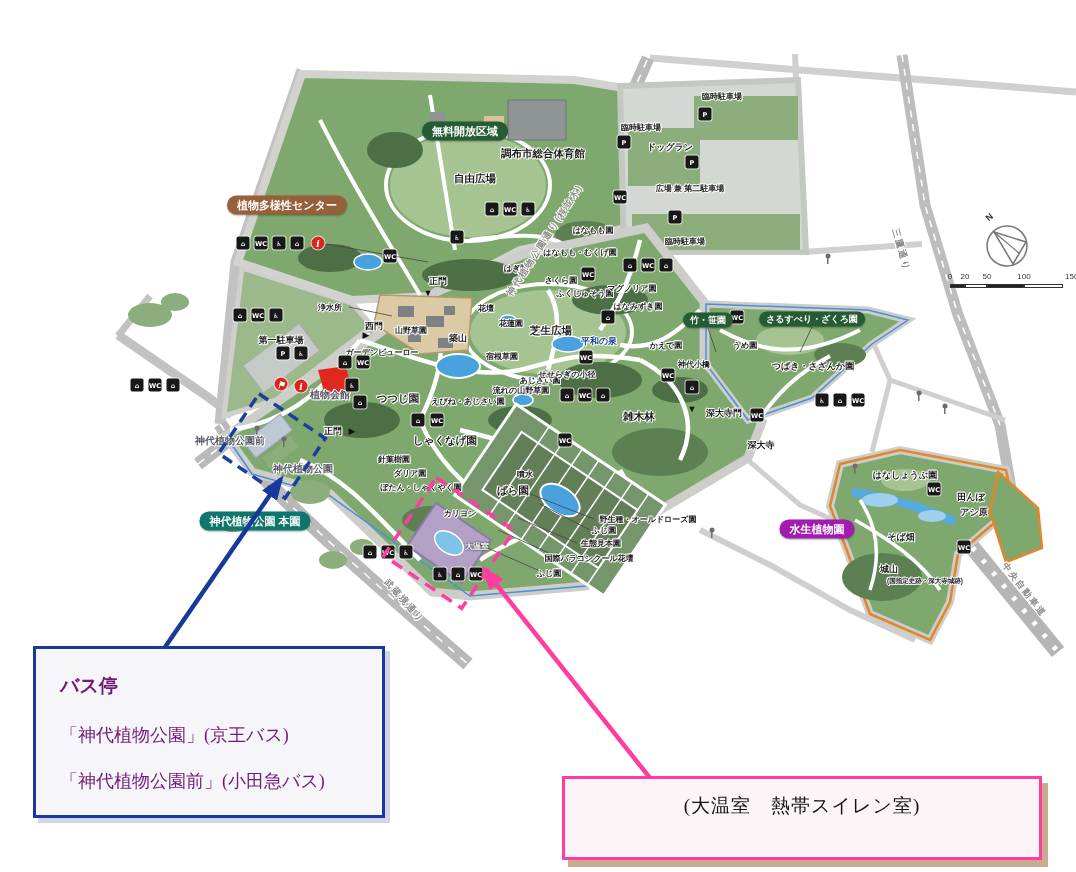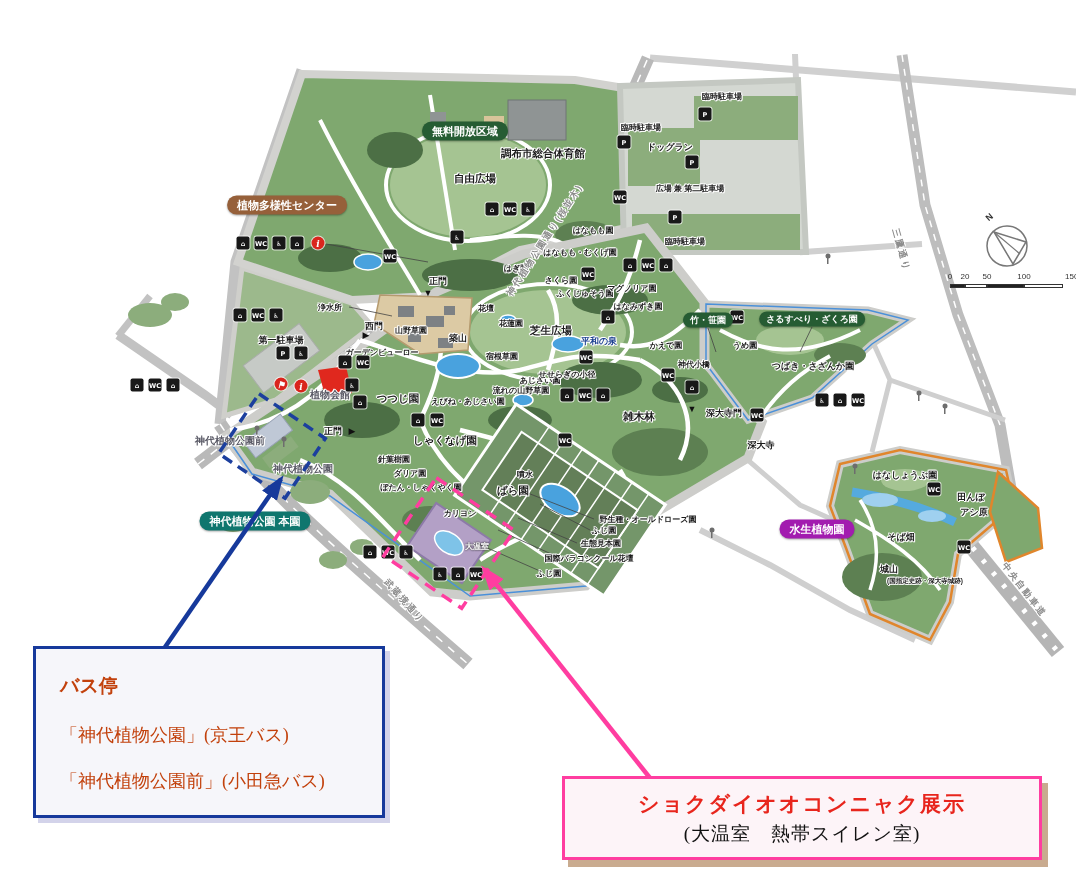--- a/index.html
+++ b/index.html
@@ -19,21 +19,21 @@
   .tri{font-size:9px;text-shadow:none;color:#111}
   .icon{position:absolute;width:13px;height:13px;background:#181818;border-radius:2px;color:#fff;
         display:flex;align-items:center;justify-content:center;
         font:bold 6.5px "DejaVu Sans",sans-serif;transform:translate(-50%,-50%);box-shadow:0 0 0 1px rgba(255,255,255,.7);}
   .icon.red{background:#d9251d;border-radius:50%;font:italic bold 9px "DejaVu Serif",serif;}
   .pill{position:absolute;transform:translate(-50%,-50%);color:#fff;font:bold 11px "Liberation Sans",sans-serif;
         padding:2px 10px;border-radius:10px;white-space:nowrap;box-shadow:0 1px 2px rgba(0,0,0,.35);}
   .pill.small{font-size:9px;padding:1px 7px;border-radius:8px;}
   #bus-box{position:absolute;left:33px;top:646px;width:352px;height:172px;background:#f6f6fa;
            border:3px solid #16399b;box-shadow:5px 5px 0 #d3d3ea;box-sizing:border-box;
-           padding:24px 24px 0 24px;font-family:"Liberation Serif","DejaVu Serif",serif;color:#c2410c;}
+           padding:24px 24px 0 24px;font-family:"Liberation Serif","DejaVu Serif",serif;color:#701a75;}
   #bus-box .t{font-size:19px;font-weight:bold;margin-bottom:24px;}
   #bus-box .l{font-size:18px;margin-bottom:22px;}
   #konjac-box{position:absolute;left:562px;top:776px;width:480px;height:84px;background:#fdf4f8;
               border:3px solid #ff3da0;box-shadow:6px 7px 0 #c9ab8f;box-sizing:border-box;text-align:center;
               padding-top:11px;font-family:"Liberation Serif","DejaVu Serif",serif;}
   #konjac-box .t{font-size:21px;font-weight:bold;color:#e8251d;letter-spacing:2px;}
   #konjac-box .s{font-size:19px;color:#111;margin-top:3px;letter-spacing:1px;}
   #compass{position:absolute;left:962px;top:206px;width:90px;height:66px;}
   #compass .n{position:absolute;left:24px;top:6px;font:bold 9px "Liberation Sans",sans-serif;color:#333;
               transform:rotate(-40deg);}
@@ -382,17 +382,16 @@
       <span class="sb-tick" style="left: 115px; margin-left: 12px;">150m</span>
     </div>
 
   <div id="bus-box">
     <div class="t">バス停</div>
     <div class="l">「神代植物公園」(京王バス)</div>
     <div class="l">「神代植物公園前」(小田急バス)</div>
   </div>
 
   <div id="konjac-box">
-    <div class="t">ショクダイオオコンニャク展示</div>
     <div class="s">(大温室　熱帯スイレン室)</div>
   </div>
 
 </div>
 
 </body></html>

